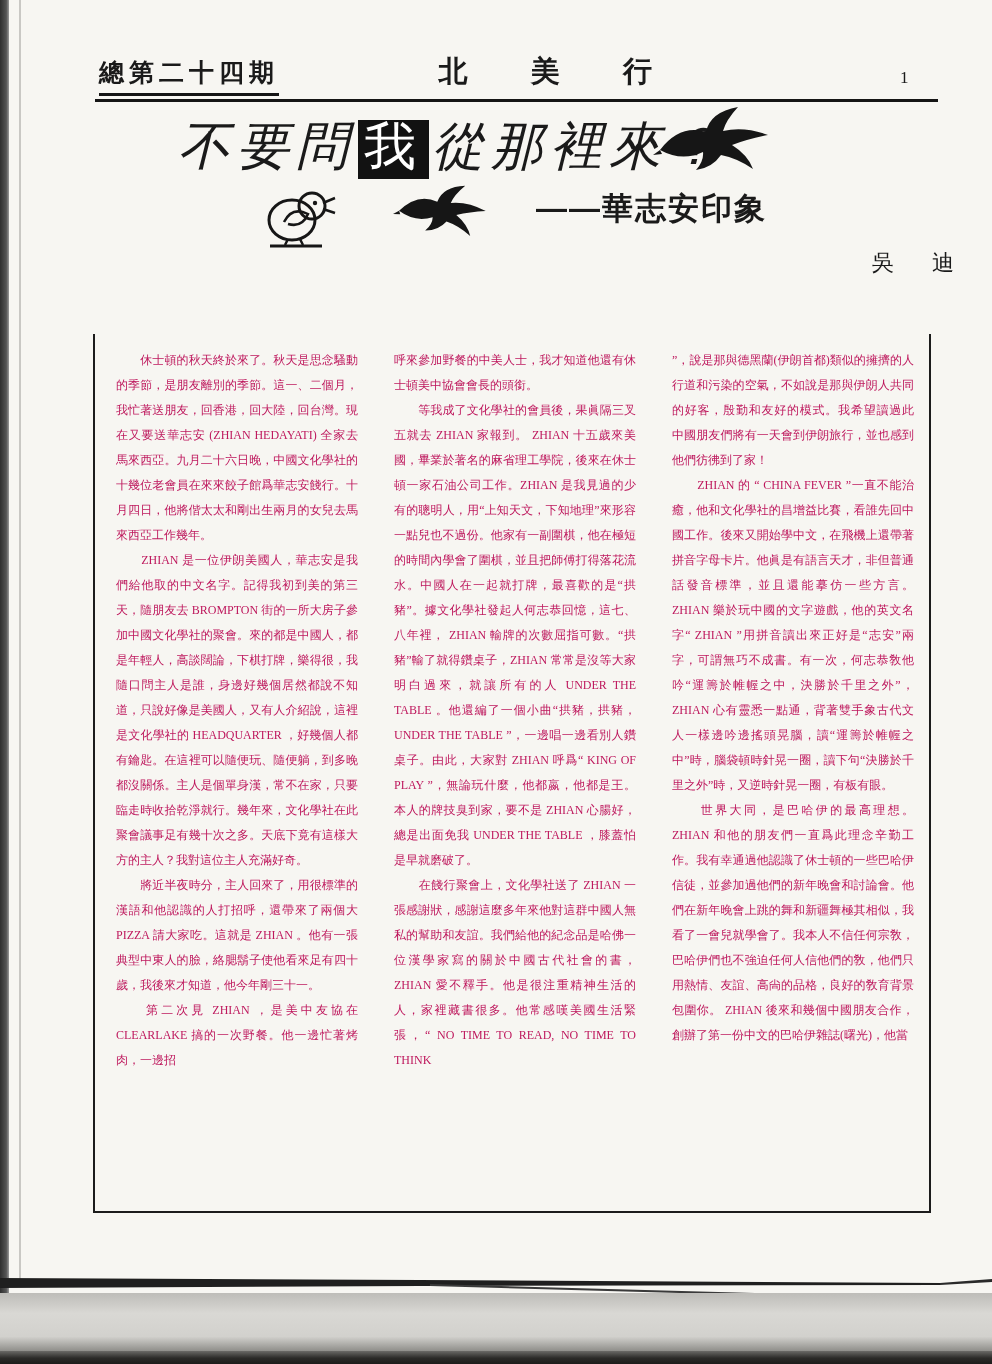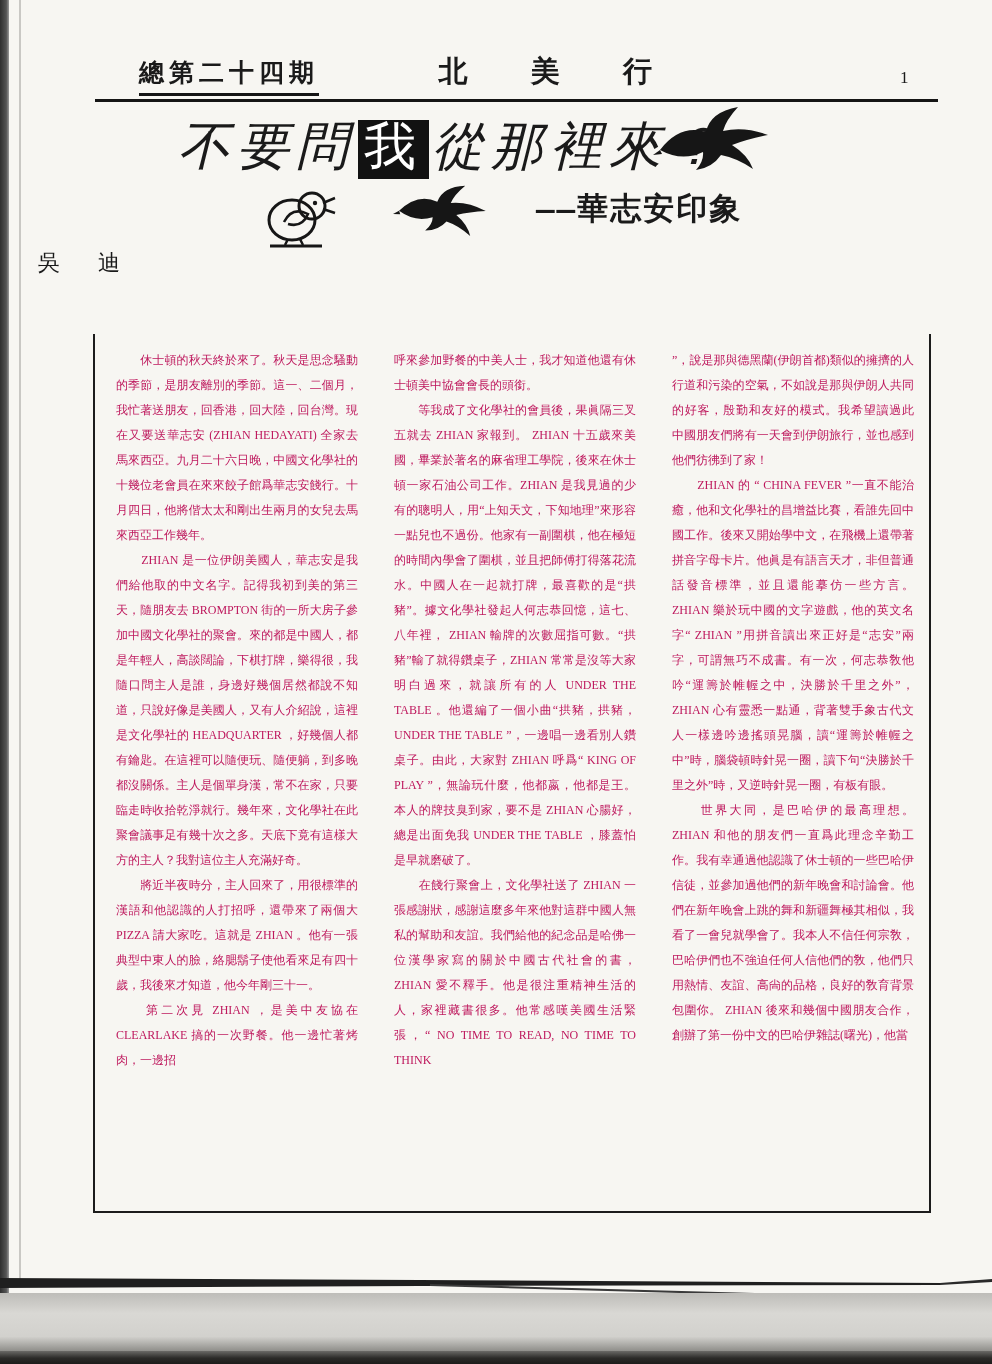--- a/index.html
+++ b/index.html
@@ -25,21 +25,21 @@
     background:linear-gradient(180deg,#bdbcb8 0%,#d9d8d4 35%,#d2d1cd 75%,#8f8e8a 100%);
   }
   .scan-dark-band {
     position:absolute; left:0; top:1351px; width:992px; height:13px;
     background:linear-gradient(180deg,#6a6966,#2b2a28 55%,#1d1c1a);
   }
   
   .issue-label {
     position:absolute; left:99px; top:56px;
     font-size:25px; font-weight:700; letter-spacing:5px;
-    border-bottom:3px solid #151515; padding-bottom:4px;margin-left:40px;
+    border-bottom:3px solid #151515; padding-bottom:4px;
   }
   .masthead {
     position:absolute; left:420px; top:52px; width:260px;
     font-size:29px; font-weight:600; letter-spacing:28px; text-align:right; white-space:nowrap;
   }
   .page-number {
     position:absolute; left:900px; top:68px; font-size:17px; letter-spacing:1px;
   }
   .header-rule {
     position:absolute; left:95px; top:99px; width:843px; height:2.5px; background:#151515;
@@ -48,25 +48,25 @@
   .main-title {
     position:absolute; left:178px; top:112px;
     font-size:52px; font-style:italic; letter-spacing:7px; white-space:nowrap; font-weight:500;
   }
   .main-title .inverted {
     display:inline-block; background:#121212; color:#ffffff;
     padding:0 6px 4px 6px; margin:0 3px; font-style:normal; line-height:1.05;
   }
   .subtitle {
     position:absolute; left:536px; top:188px;
-    font-family:Liberation Mono, monospace;
+    font-family:Liberation Sans, sans-serif;
     font-size:31px; font-weight:800; letter-spacing:2px; white-space:nowrap;
   }
   .author-line {
-    position:absolute; left:0; top:248px; width:992px; text-align:left;
+    position:absolute; left:0; top:248px; width:992px; text-align:right;
     font-size:22px; letter-spacing:38px; text-indent:38px; font-weight:500;
   }
   .bird { position:absolute; }
   .bird.swallow-top    { left:652px; top:104px; }
   .bird.chick-mid      { left:258px; top:182px; }
   .bird.swallow-mid    { left:388px; top:180px; }
   
   .article-box {
     position:absolute; left:93px; top:334px; width:838px; height:879px;
     border-left:2px solid #1c1c1c; border-right:2px solid #1c1c1c; border-bottom:2px solid #1c1c1c;

